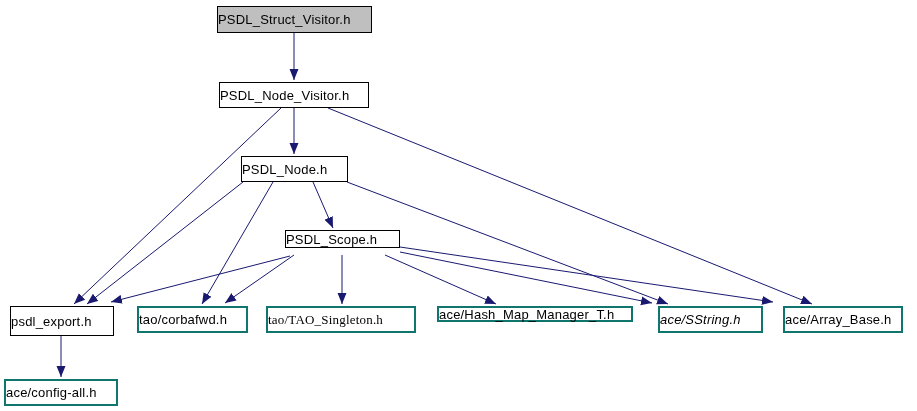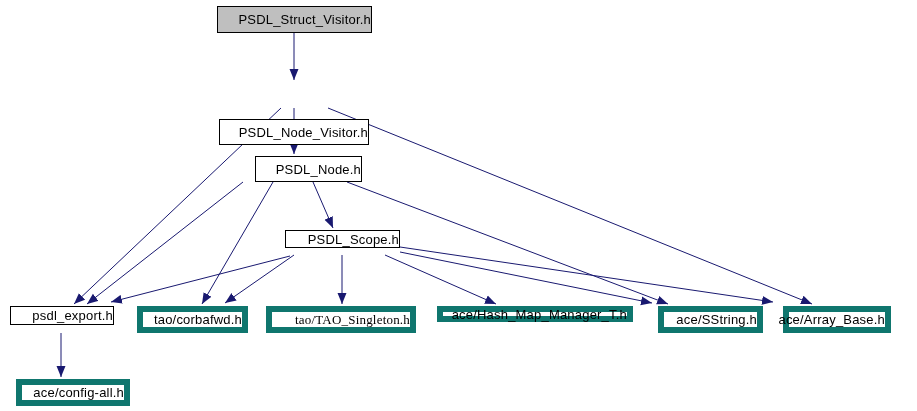--- a/index.html
+++ b/index.html
@@ -25,32 +25,32 @@
   .node {
     position: absolute;
     box-sizing: border-box;
     background: #ffffff;
     color: #000000;
     font-size: 13px;
     text-align: center;
     white-space: nowrap;
     display: flex;
     align-items: center;
-    justify-content: flex-end;
+    justify-content: flex-start;
     letter-spacing: 0.2px;
   }
   .node.root {
     background: #bfbfbf;
     border: 1px solid #000000;
   }
   .node.link {
     border: 1px solid #000000;
   }
   .node.plain {
-    border: 6px solid #0f766e;
+    border: 2px solid #0f766e;
   }
 </style>
 </head>
 <body>
 
 <div class="stage">
   <svg id="edge-layer" xmlns="http://www.w3.org/2000/svg" width="917" height="411" viewBox="0 0 917 411">
       <defs>
         <marker id="arrow" markerUnits="userSpaceOnUse" markerWidth="12" markerHeight="10" refX="11" refY="5" orient="auto">
           <path d="M0,0.5 L11,5 L0,9.5 z" fill="#191970"></path>
@@ -69,44 +69,44 @@
       <line x1="342" y1="255" x2="342" y2="304" stroke="#191970" stroke-width="1" marker-end="url(#arrow)"></line>
       <line x1="385" y1="255" x2="496" y2="304" stroke="#191970" stroke-width="1" marker-end="url(#arrow)"></line>
       <line x1="400" y1="252" x2="652" y2="303" stroke="#191970" stroke-width="1" marker-end="url(#arrow)"></line>
       <line x1="400" y1="247" x2="773" y2="302" stroke="#191970" stroke-width="1" marker-end="url(#arrow)"></line>
       <line x1="61" y1="333" x2="61" y2="377" stroke="#191970" stroke-width="1" marker-end="url(#arrow)"></line>
     </svg>
   <div id="node-layer">
       <div class="node root" style="left: 217px; top: 6px; width: 155px; height: 27px;">
         <span>PSDL_Struct_Visitor.h</span>
       </div>
-      <div class="node link" style="left: 219px; top: 82px; width: 150px; height: 26px; margin-top: 37px;">
+      <div class="node link" style="left: 219px; top: 82px; width: 150px; height: 26px;">
         <span>PSDL_Node_Visitor.h</span>
       </div>
-      <div class="node link" style="left: 241px; top: 156px; width: 107px; height: 26px; margin-left: 14px;">
+      <div class="node link" style="left: 241px; top: 156px; width: 107px; height: 26px;">
         <span>PSDL_Node.h</span>
       </div>
       <div class="node link" style="left: 285px; top: 230px; width: 115px; height: 18px;">
         <span>PSDL_Scope.h</span>
       </div>
-      <div class="node link" style="left: 10px; top: 306px; width: 104px; height: 19px;">
+      <div class="node link" style="left: 10px; top: 306px; width: 104px; height: 30px;">
         <span>psdl_export.h</span>
       </div>
       <div class="node plain" style="left: 137px; top: 306px; width: 111px; height: 27px;">
         <span>tao/corbafwd.h</span>
       </div>
       <div class="node plain" style="left: 266px; top: 306px; width: 150px; height: 27px; font-family: Liberation Serif, serif;">
         <span>tao/TAO_Singleton.h</span>
       </div>
       <div class="node plain" style="left: 437px; top: 306px; width: 196px; height: 16px;">
         <span>ace/Hash_Map_Manager_T.h</span>
       </div>
-      <div class="node plain" style="left: 658px; top: 306px; width: 105px; height: 27px;">
+      <div class="node plain" style="left: 658px; top: 306px; width: 105px; height: 27px; font-style: italic;">
         <span>ace/SString.h</span>
       </div>
-      <div class="node plain" style="left: 783px; top: 306px; width: 108px; height: 27px;">
+      <div class="node plain" style="left: 783px; top: 306px; width: 120px; height: 27px;">
         <span>ace/Array_Base.h</span>
       </div>
-      <div class="node plain" style="left: 16px; top: 379px; width: 114px; height: 27px; padding-left: 20px;">
+      <div class="node plain" style="left: 4px; top: 379px; width: 114px; height: 27px;">
         <span>ace/config-all.h</span>
       </div>
     </div>
 </div>
 
 </body></html>

